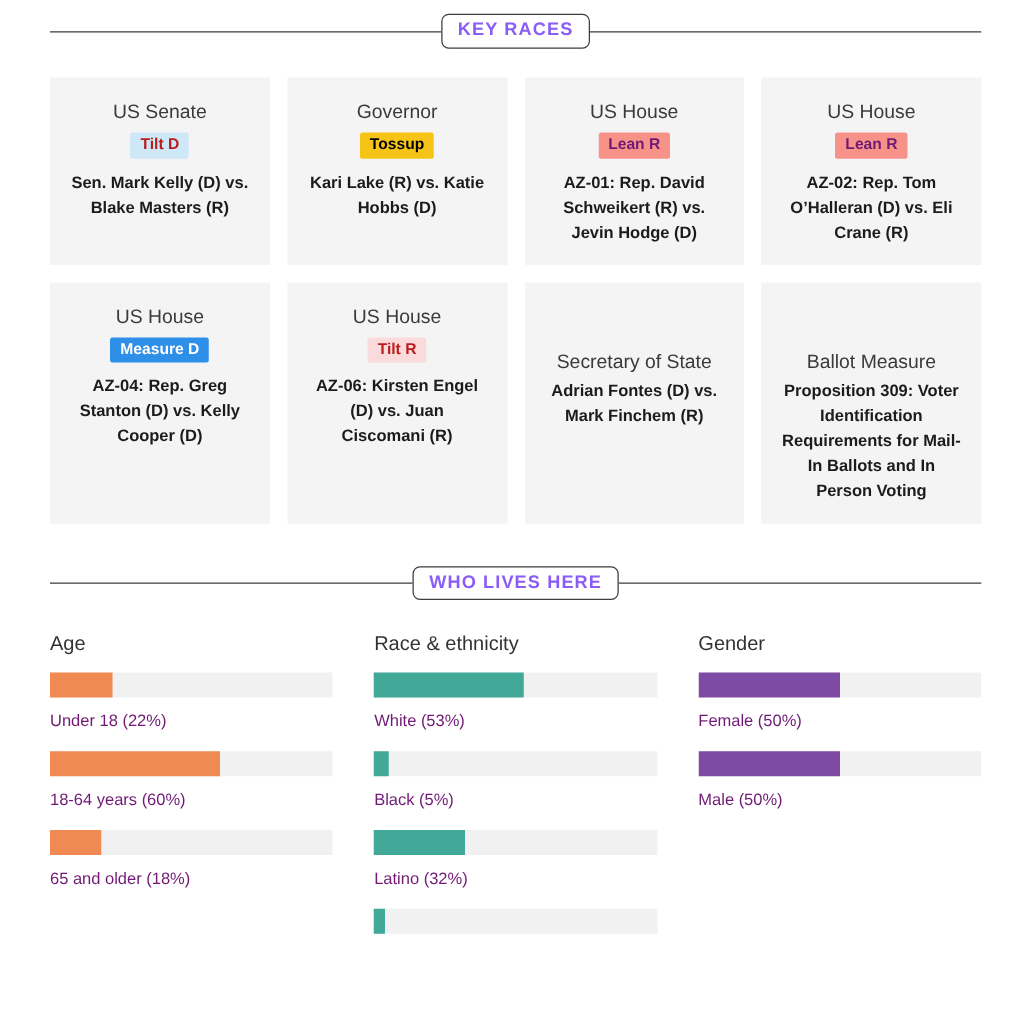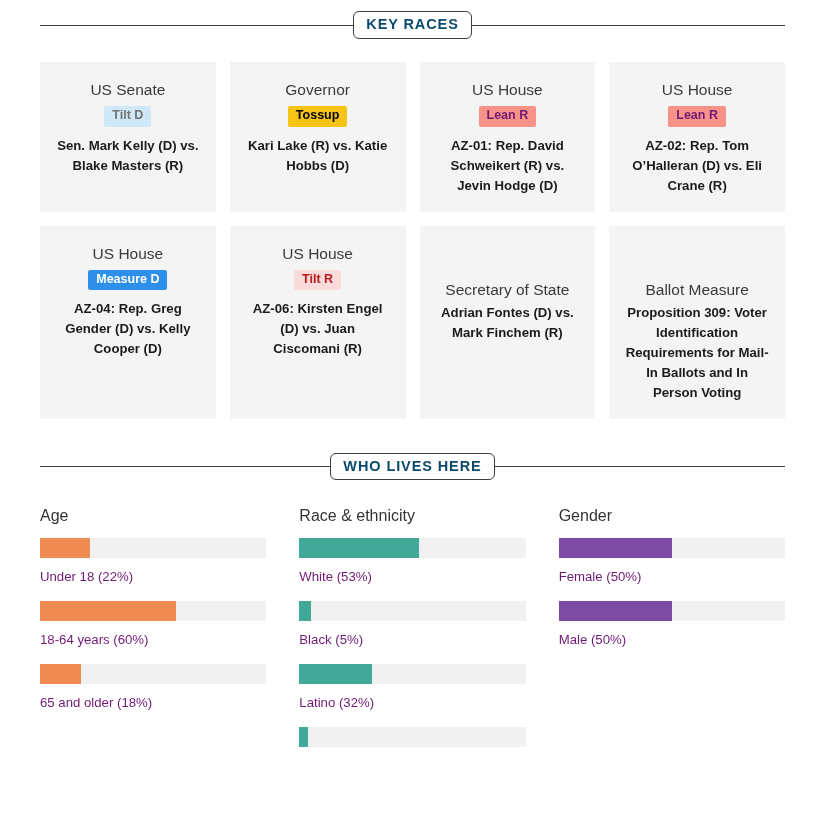--- a/index.html
+++ b/index.html
@@ -34,21 +34,21 @@
     background: #3d3d3d;
   }
   .section-header .label {
     flex: 0 0 auto;
     border: 1.5px solid #3d3d3d;
     border-radius: 6px;
     padding: 5px 12px 6px;
     font-size: 14.5px;
     font-weight: bold;
     letter-spacing: 0.9px;
-    color: #0c4a6e;
+    color: #8b5cf6;
     background: #ffffff;
     white-space: nowrap;
     line-height: 1;
   }
 
   
   .race-grid {
     display: grid;
     grid-template-columns: repeat(4, 1fr);
     gap: 14px 14px;
@@ -69,21 +69,21 @@
   }
   .rating-wrap { margin-bottom: 9px; line-height: 1; }
   .rating {
     display: inline-block;
     font-size: 12.5px;
     font-weight: bold;
     padding: 3px 8px 4px;
     border-radius: 2px;
     line-height: 1.05;
   }
-  .rating.tilt-d   { background: #cfe8f7; color: #737373; text-align: right; }
+  .rating.tilt-d   { background: #cfe8f7; color: #b91c1c; text-align: right; }
   .rating.likely-d { background: #2e8fe8; color: #ffffff; }
   .rating.tossup   { background: #f6c416; color: #000000; }
   .rating.lean-r   { background: #f79289; color: #701a75; }
   .rating.tilt-r   { background: #fadadb; color: #b91c1c; }
   .race-candidates {
     font-size: 13.2px;
     font-weight: bold;
     color: #1b1b1b;
     line-height: 1.52;
     padding: 0 2px;
@@ -153,21 +153,21 @@
         <div class="race-candidates">AZ-01: Rep. David Schweikert (R) vs. Jevin Hodge (D)</div>
       </div>
       <div class="race-card">
         <div class="race-office">US House</div>
         <div class="rating-wrap"><span class="rating lean-r">Lean R</span></div>
         <div class="race-candidates">AZ-02: Rep. Tom O’Halleran (D) vs. Eli Crane (R)</div>
       </div>
       <div class="race-card">
         <div class="race-office">US House</div>
         <div class="rating-wrap"><span class="rating likely-d">Measure D</span></div>
-        <div class="race-candidates">AZ-04: Rep. Greg Gender (D) vs. Kelly Cooper (D)</div>
+        <div class="race-candidates">AZ-04: Rep. Greg Stanton (D) vs. Kelly Cooper (D)</div>
       </div>
       <div class="race-card">
         <div class="race-office">US House</div>
         <div class="rating-wrap"><span class="rating tilt-r">Tilt R</span></div>
         <div class="race-candidates">AZ-06: Kirsten Engel (D) vs. Juan Ciscomani (R)</div>
       </div>
       <div class="race-card no-rating">
         <div class="race-office">Secretary of State</div>
         <div class="race-candidates">Adrian Fontes (D) vs. Mark Finchem (R)</div>
       </div>

